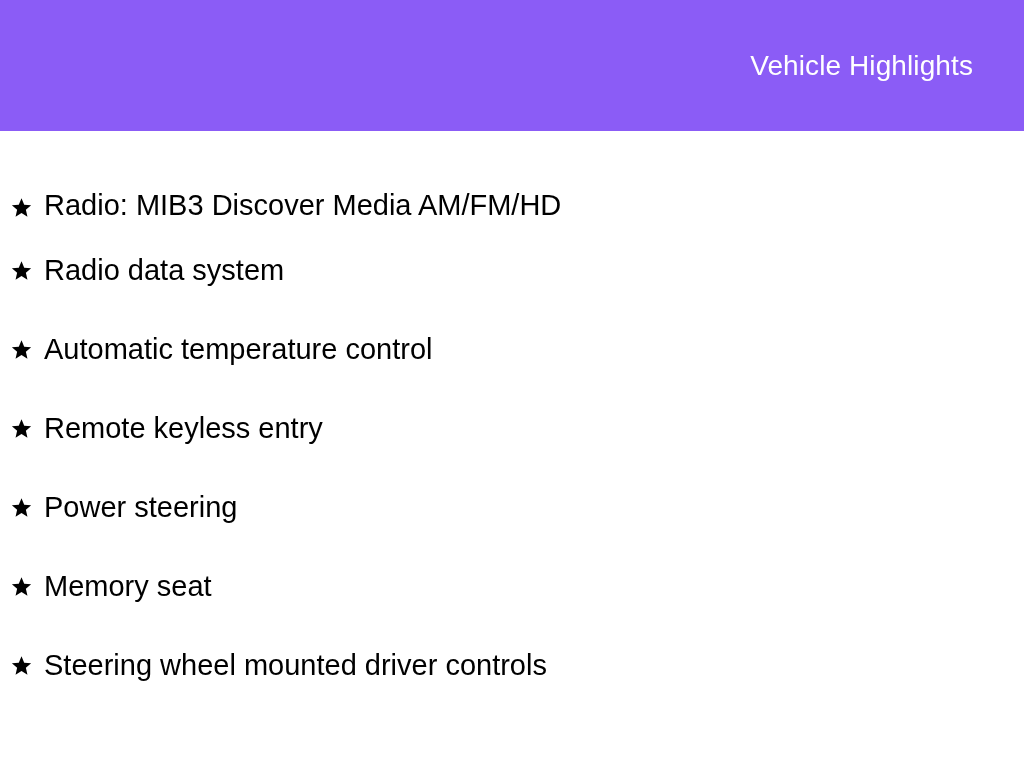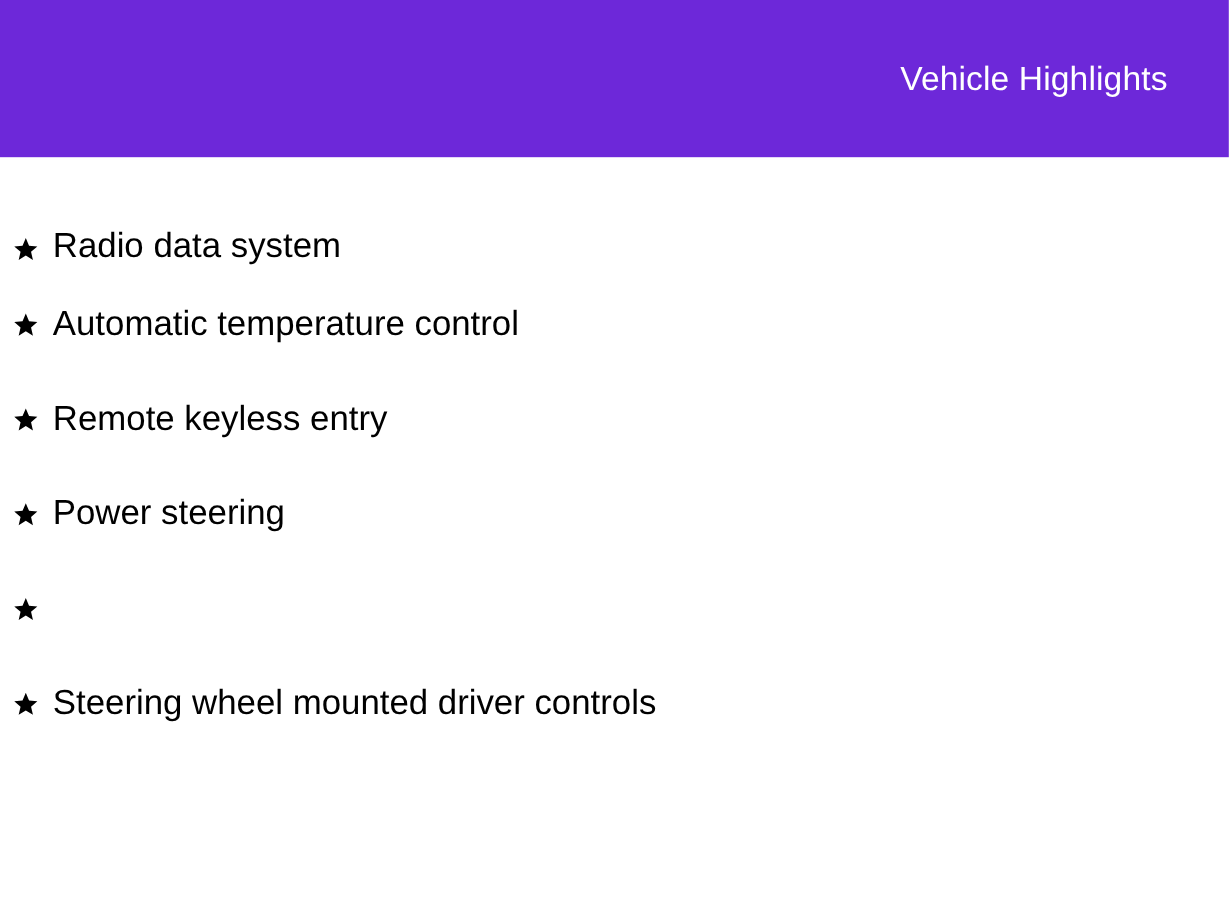--- a/index.html
+++ b/index.html
@@ -16,21 +16,21 @@
     position: relative;
   }
 
   
   .header-bar {
     position: absolute;
     top: 0;
     left: 0;
     width: 1024px;
     height: 131px;
-    background: #6d28d9;
+    background: #8b5cf6;
     box-sizing: border-box;
     display: flex;
     align-items: flex-start;
     justify-content: flex-end;
   }
   .header-title {
     color: #ffffff;
     font-family: "Liberation Sans", sans-serif;
     font-size: 28px;
     line-height: 34px;
@@ -93,20 +93,28 @@
 </style>
 </head>
 <body>
 
 <div class="header-bar">
   <div class="header-title">Vehicle Highlights</div>
 </div>
 
 <ul class="highlights-list">
 
+  <li class="highlight-item">
+    <span class="bullet-star">
+      <svg viewBox="0 0 24 24" aria-hidden="true">
+        <polygon fill="#000000" points="12,1.5 15.1,8.8 23,9.5 17,14.7 18.8,22.5 12,18.3 5.2,22.5 7,14.7 1,9.5 8.9,8.8"></polygon>
+      </svg>
+    </span>
+    <span class="highlight-label">Radio: MIB3 Discover Media AM/FM/HD</span>
+  </li>
 
   <li class="highlight-item">
     <span class="bullet-star">
       <svg viewBox="0 0 24 24" aria-hidden="true">
         <polygon fill="#000000" points="12,1.5 15.1,8.8 23,9.5 17,14.7 18.8,22.5 12,18.3 5.2,22.5 7,14.7 1,9.5 8.9,8.8"></polygon>
       </svg>
     </span>
     <span class="highlight-label">Radio data system</span>
   </li>
 
@@ -137,20 +145,21 @@
     <span class="highlight-label">Power steering</span>
   </li>
 
 
   <li class="highlight-item">
     <span class="bullet-star">
       <svg viewBox="0 0 24 24" aria-hidden="true">
         <polygon fill="#000000" points="12,1.5 15.1,8.8 23,9.5 17,14.7 18.8,22.5 12,18.3 5.2,22.5 7,14.7 1,9.5 8.9,8.8"></polygon>
       </svg>
     </span>
+    <span class="highlight-label">Memory seat</span>
   </li>
 
   <li class="highlight-item">
     <span class="bullet-star">
       <svg viewBox="0 0 24 24" aria-hidden="true">
         <polygon fill="#000000" points="12,1.5 15.1,8.8 23,9.5 17,14.7 18.8,22.5 12,18.3 5.2,22.5 7,14.7 1,9.5 8.9,8.8"></polygon>
       </svg>
     </span>
     <span class="highlight-label">Steering wheel mounted driver controls</span>
   </li>

